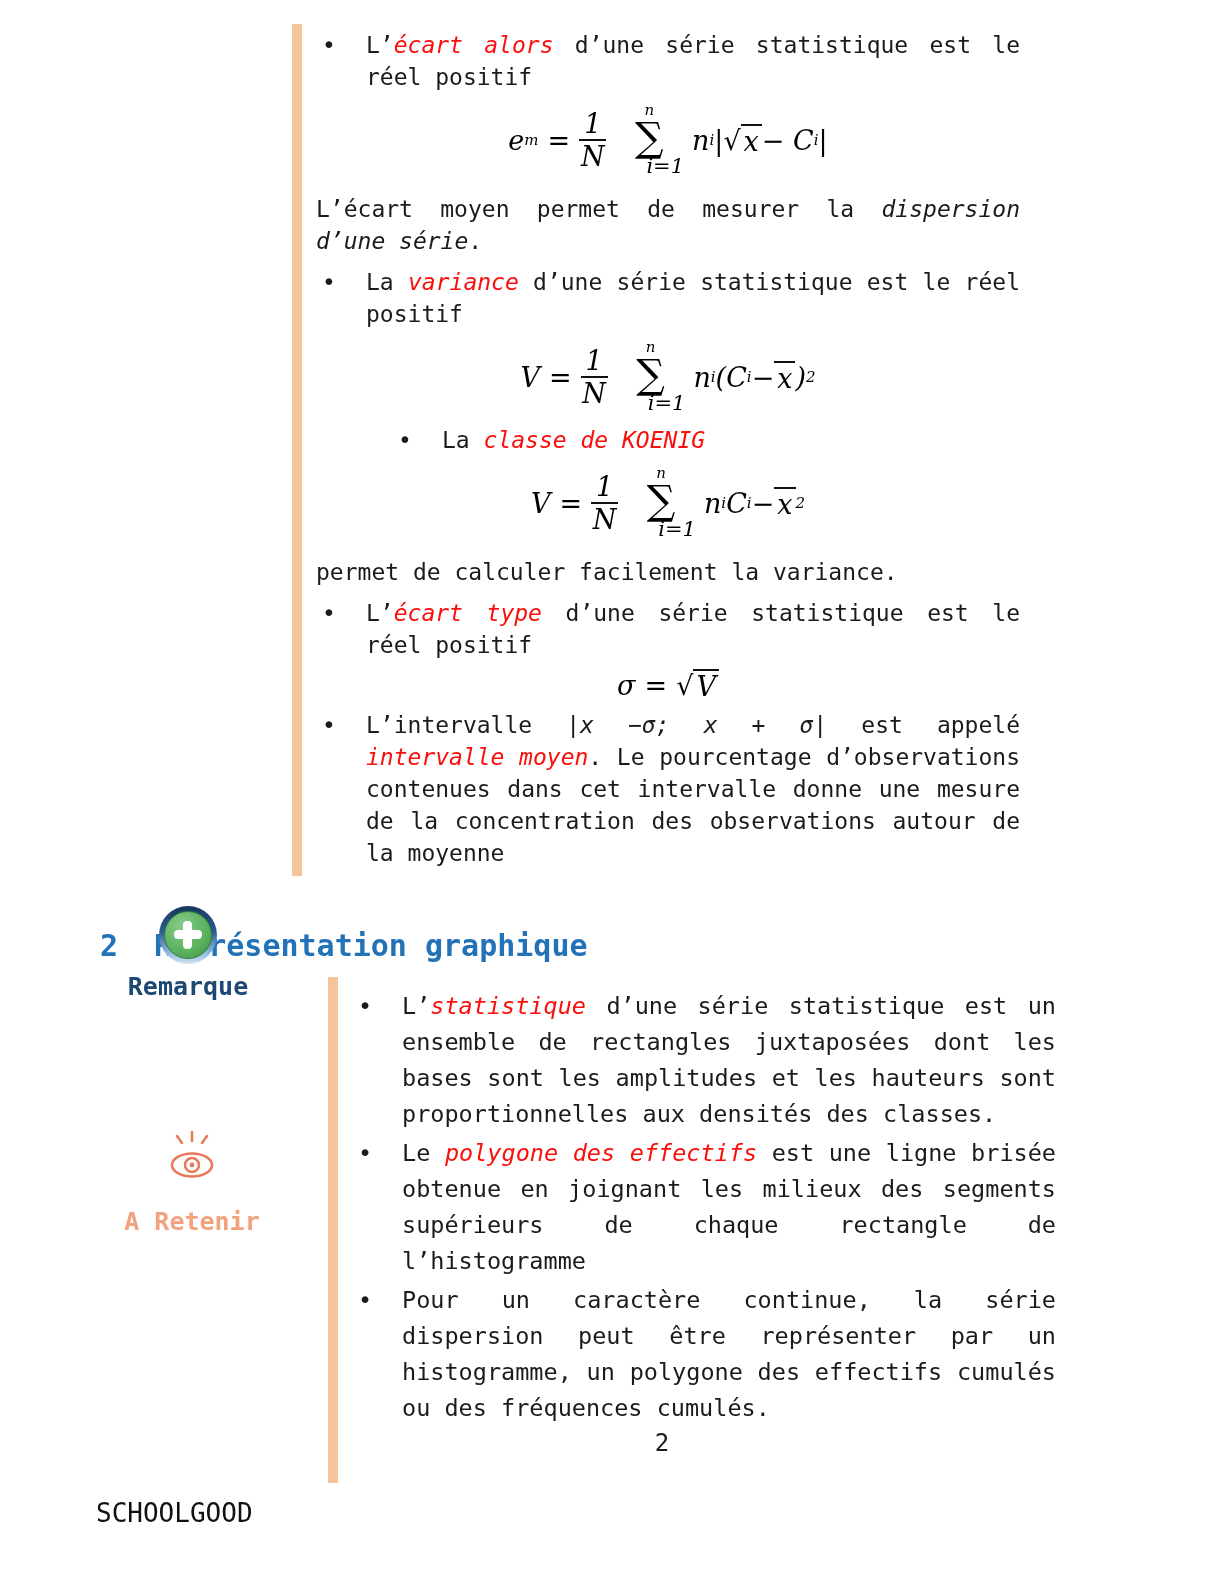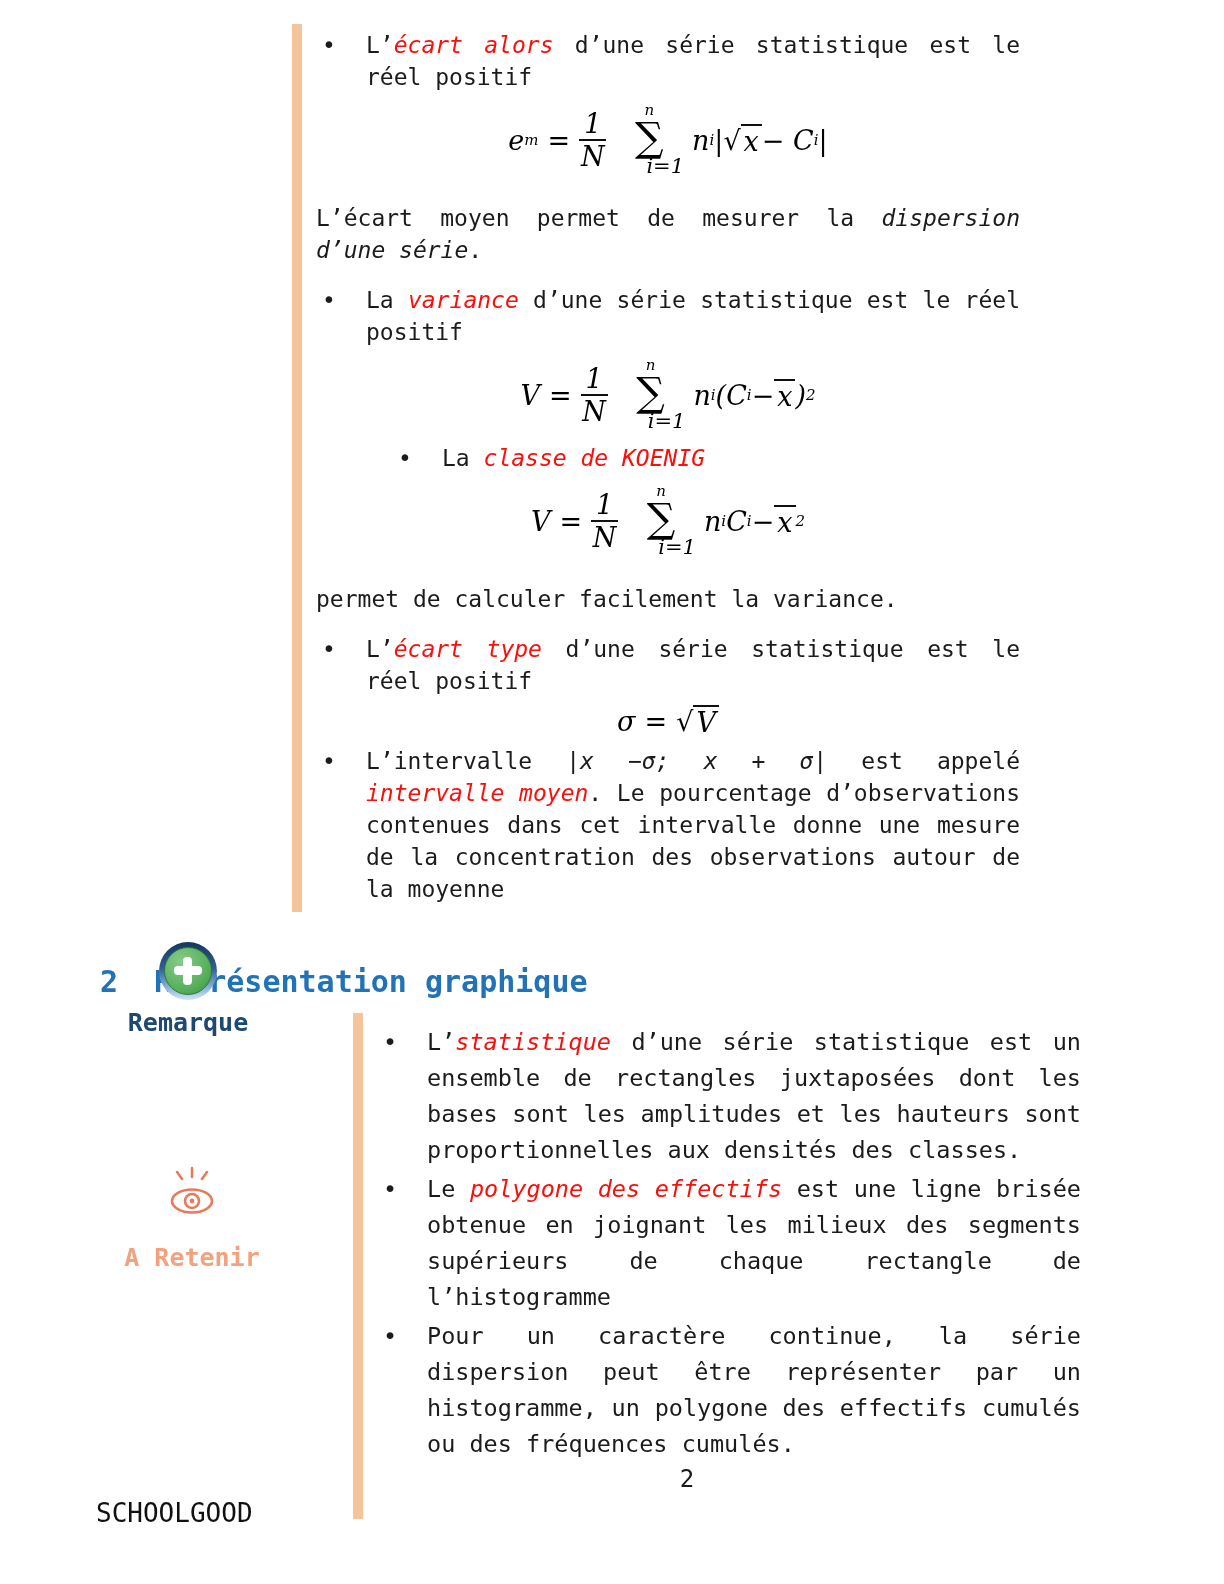--- a/index.html
+++ b/index.html
@@ -8,21 +8,21 @@
 
   
   .col{margin-left:292px;width:728px;box-sizing:border-box;}
   .bar-orange{border-left:10px solid #F6C49B;padding-left:14px;}
   .block1{margin-top:24px;padding-top:2px;padding-bottom:4px;}
 
   .bullet-row{display:flex;margin:3px 0 3px 0;}
   .bullet-row.sub{margin-left:76px;}
   .dot{flex:none;width:44px;padding-left:6px;font-size:23px;line-height:32px;}
   .btext{flex:1;text-align:justify;font-size:23px;line-height:32px;}
-  .ptext{font-size:23px;line-height:32px;text-align:justify;margin:18px 0;}
+  .ptext{font-size:23px;line-height:32px;text-align:justify;margin:9px 0;}
   .seg-r{color:#F90F0B;font-style:italic;}
   .seg-i{font-style:italic;}
 
   
   .formula{display:flex;justify-content:center;align-items:center;
            font-family:"DejaVu Serif", serif;font-style:italic;font-size:27px;
            color:#000;margin:2px 0;}
   .f-tall{min-height:88px;}
   .f-small{min-height:42px;}
   .feq{font-style:normal;margin:0 9px;}
@@ -53,21 +53,21 @@
   .remark-label{margin-top:8px;color:#1C4872;font-weight:bold;font-size:25px;}
   .remark-content{border-left:9px solid #1C4872;padding:4px 0 10px 17px;width:719px;box-sizing:border-box;}
   .remark-text{font-size:23px;line-height:35px;text-align:justify;}
 
   
   .heading{margin:26px 0 14px 100px;color:#2272B8;font-weight:bold;font-size:30px;}
   .hnum{margin-right:36px;}
 
   
   .block2-row{display:flex;margin-top:6px;}
-  .block2-gutter{flex:none;width:328px;position:relative;padding-left:25px;}
+  .block2-gutter{flex:none;width:328px;position:relative;}
   .retenir-badge{position:absolute;left:112px;top:152px;width:160px;text-align:center;}
   .eye-wrap{display:block;margin:0 auto;width:64px;height:58px;}
   .retenir-label{margin-top:20px;color:#F2A27E;font-weight:bold;font-size:25px;}
   .block2{border-left:10px solid #F6C49B;padding:8px 0 26px 14px;width:728px;box-sizing:border-box;}
   .block2 .btext,.block2 .dot{font-size:23.5px;line-height:36px;}
   .pagenum{width:620px;text-align:center;font-size:24px;margin-top:2px;}
 
   
   .brand{position:absolute;left:96px;top:1498px;font-size:26px;color:#111;}
 </style>

